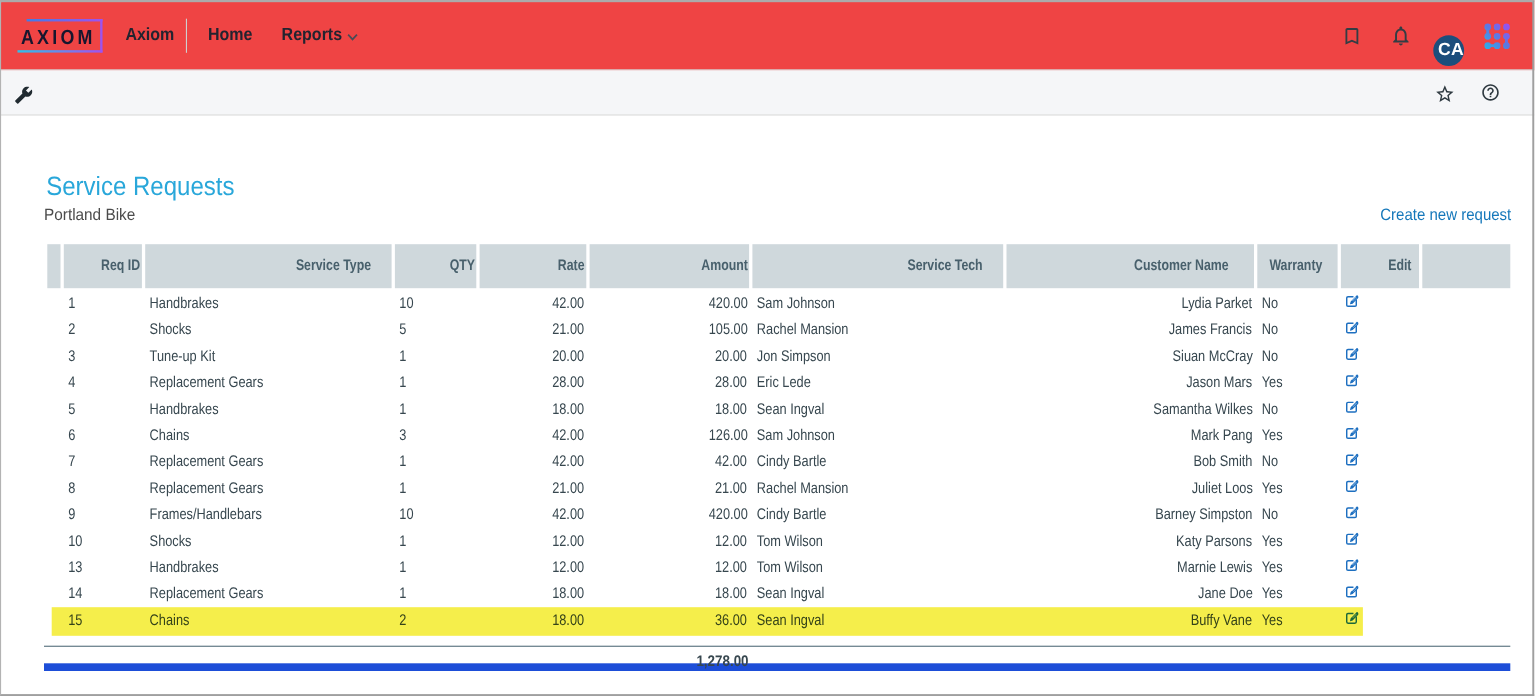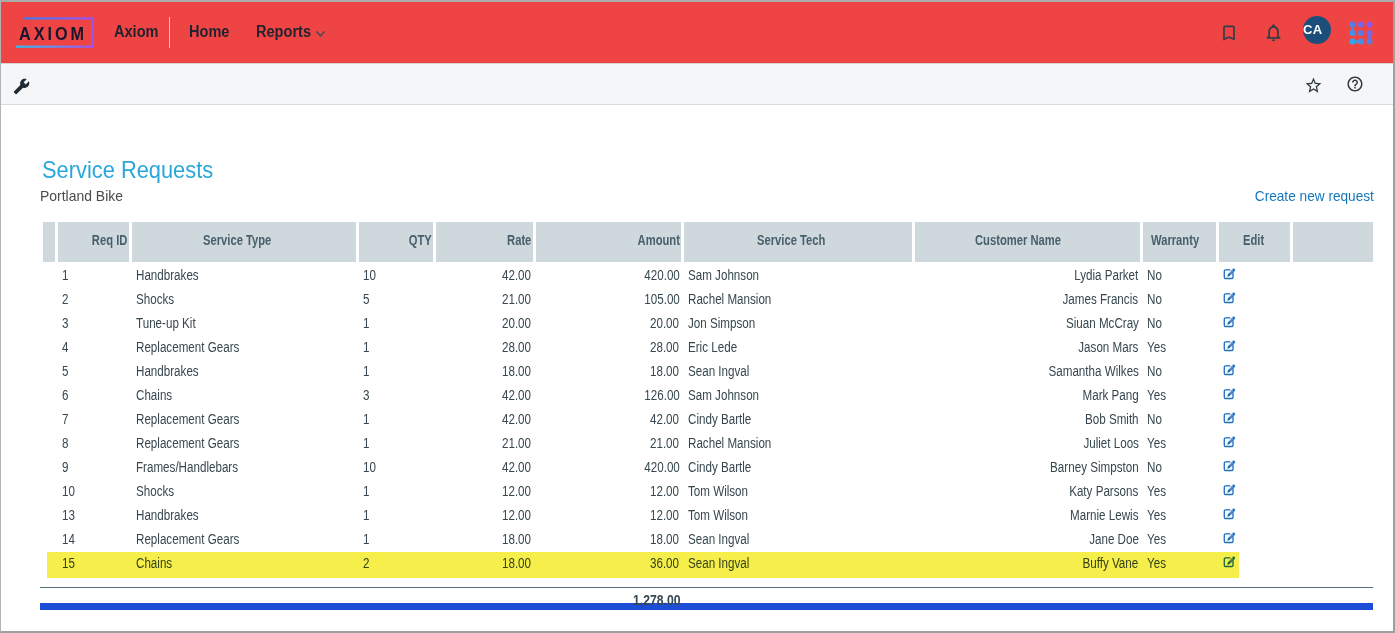--- a/index.html
+++ b/index.html
@@ -11,34 +11,34 @@
 .logo { position:absolute; left:0; top:0; }
 .navtxt { position:absolute; top:0; height:63px; line-height:63px; font-size:16px; font-weight:bold; color:#23232f; transform:scaleX(0.91); transform-origin:0 50%; }
 #t-axiom { left:114px; }
 #t-home { left:189px; }
 #t-reports { left:255.5px; }
 .navdiv { position:absolute; left:169px; top:17px; width:1px; height:31px; background:#cfcfcf; }
 .chev { position:absolute; left:315px; top:30px; }
 .icon { position:absolute; color:#333d44; }
 #ic-bookmark { left:1219px; top:22.5px; }
 #ic-bell { left:1262.5px; top:22.2px; }
-.avatar { position:absolute; left:1303px; top:16px; width:28px; height:28px; border-radius:50%; background:#1c4e7c; color:#fff; font-size:13px; font-weight:bold; text-align:left; line-height:28px; letter-spacing:0.3px; }
+.avatar { position:absolute; left:1303px; top:32px; width:28px; height:28px; border-radius:50%; background:#1c4e7c; color:#fff; font-size:16px; font-weight:bold; text-align:right; line-height:28px; letter-spacing:0.3px; }
 #ic-grid { left:1349px; top:21px; }
 
 .bar { position:absolute; left:0; top:64px; width:1395px; height:41px; background:#f5f6f8; border-bottom:1px solid #dcdcdc; }
 #ic-wrench { left:13px; top:77.7px; }
 #ic-star { left:1304.3px; top:76px; }
 #ic-help { left:1345.8px; top:75.4px; }
 
 .title { position:absolute; left:42px; top:156px; font-size:24px; color:#29a7da; transform:scaleX(0.91); transform-origin:0 0; }
 .subtitle { position:absolute; left:40px; top:187px; font-size:15px; color:#4b4b4b; transform:scaleX(0.93); transform-origin:0 0; }
 .newreq { position:absolute; right:21px; top:187px; font-size:15px; color:#1477ba; transform:scaleX(0.91); transform-origin:100% 0; }
 
 table { position:absolute; left:39.5px; top:222px; border-collapse:separate; border-spacing:3px 0; table-layout:fixed; }
-th { background:#cfd8dc; color:#48606c; font-size:14px; font-weight:bold; height:40px; text-align:center; padding:0 1.5px 5px 5px; overflow:hidden; white-space:nowrap; }
+th { background:#cfd8dc; color:#48606c; font-size:14px; font-weight:bold; height:40px; text-align:right; padding:0 1.5px 5px 5px; overflow:hidden; white-space:nowrap; }
 th span { display:inline-block; transform:scaleX(0.80); transform-origin:0 50%; }
 th.r, td.r { text-align:right; }
 th.r span, td.r span { transform-origin:100% 50%; }
 td { height:24px; line-height:24px; font-size:14px; color:#37474f; padding:0 1.5px 0 4px; overflow:hidden; white-space:nowrap; }
 td span { display:inline-block; line-height:normal; transform:translateY(1px) scaleX(0.83); transform-origin:0 50%; }
 td.r span { transform-origin:100% 50%; }
 .edit-ic { width:12.3px; height:12.3px; color:#1d6fc0; display:block; margin:0.5px 0 0 0.5px; }
 .hlband { position:absolute; left:47px; top:552px; width:1192px; height:25.5px; background:#f5ee4b; mix-blend-mode:multiply; z-index:5; }
 .totals { position:absolute; left:40px; top:587px; width:1333px; height:23px; border-top:1px solid #546e7a; border-bottom:7px solid #1d4ed8; }
 .totals span { position:absolute; right:693px; top:3.5px; font-size:14px; font-weight:bold; color:#37474f; transform:scaleX(0.87); transform-origin:100% 0; }

